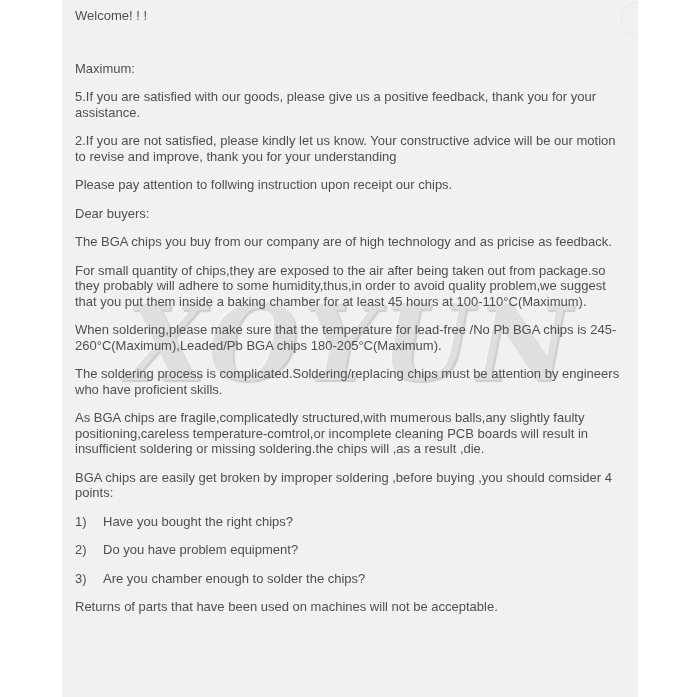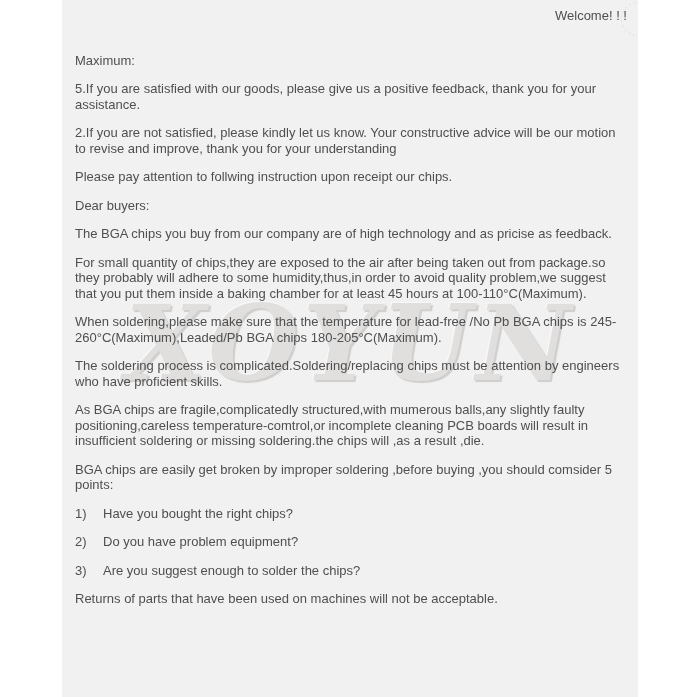--- a/index.html
+++ b/index.html
@@ -29,22 +29,21 @@
   .doc{
     position:relative;
     z-index:2;
     font-size:13px;
     line-height:15.5px;
   }
   .doc p{
     margin:0 0 13px 0;
   }
   .doc p.title{
-    margin-bottom:29px;
-    text-align:right;
+    margin-bottom:37px;
   }
   .list-item{
     display:flex;
     margin:0 0 13px 0;
   }
   .list-item .num{
     width:28px;
     flex:0 0 28px;
   }
   .watermark{
@@ -89,31 +88,31 @@
     <p>Maximum:</p>
     <p>5.If you are satisfied with our goods, please give us a positive feedback, thank you for your assistance.</p>
     <p>2.If you are not satisfied, please kindly let us know. Your constructive advice will be our motion to revise and improve, thank you for your understanding</p>
     <p>Please pay attention to follwing instruction upon receipt our chips.</p>
     <p>Dear buyers:</p>
     <p>The BGA chips you buy from our company are of  high technology and as pricise as feedback.</p>
     <p>For small quantity of chips,they are exposed to the air after being taken out from package.so they probably will adhere to some humidity,thus,in order to avoid quality problem,we suggest that you put them inside a baking chamber for at least 45 hours at 100-110°C(Maximum).</p>
     <p>When soldering,please make sure that the temperature for lead-free /No Pb BGA chips is 245-260°C(Maximum),Leaded/Pb BGA chips 180-205°C(Maximum).</p>
     <p>The soldering process is complicated.Soldering/replacing chips must be attention by engineers who have proficient skills.</p>
     <p>As BGA chips are fragile,complicatedly structured,with mumerous balls,any slightly faulty positioning,careless temperature-comtrol,or incomplete cleaning PCB boards will result in insufficient soldering or missing soldering.the chips will ,as a result ,die.</p>
-    <p>BGA chips are easily get broken by improper soldering ,before buying ,you should comsider 5 points:</p>
+    <p>BGA chips are easily get broken by improper soldering ,before buying ,you should comsider 4 points:</p>
 
     <div class="list-item">
       <span class="num">1)</span>
       <span class="txt">Have you bought the right chips?</span>
     </div>
     <div class="list-item">
       <span class="num">2)</span>
       <span class="txt">Do you have problem equipment?</span>
     </div>
     <div class="list-item">
       <span class="num">3)</span>
-      <span class="txt">Are you suggest enough to solder the chips?</span>
+      <span class="txt">Are you chamber enough to solder the chips?</span>
     </div>
 
     <p>Returns of parts that have been used on machines will not be acceptable.</p>
 
   </div>
 </div>
 
 </body></html>

